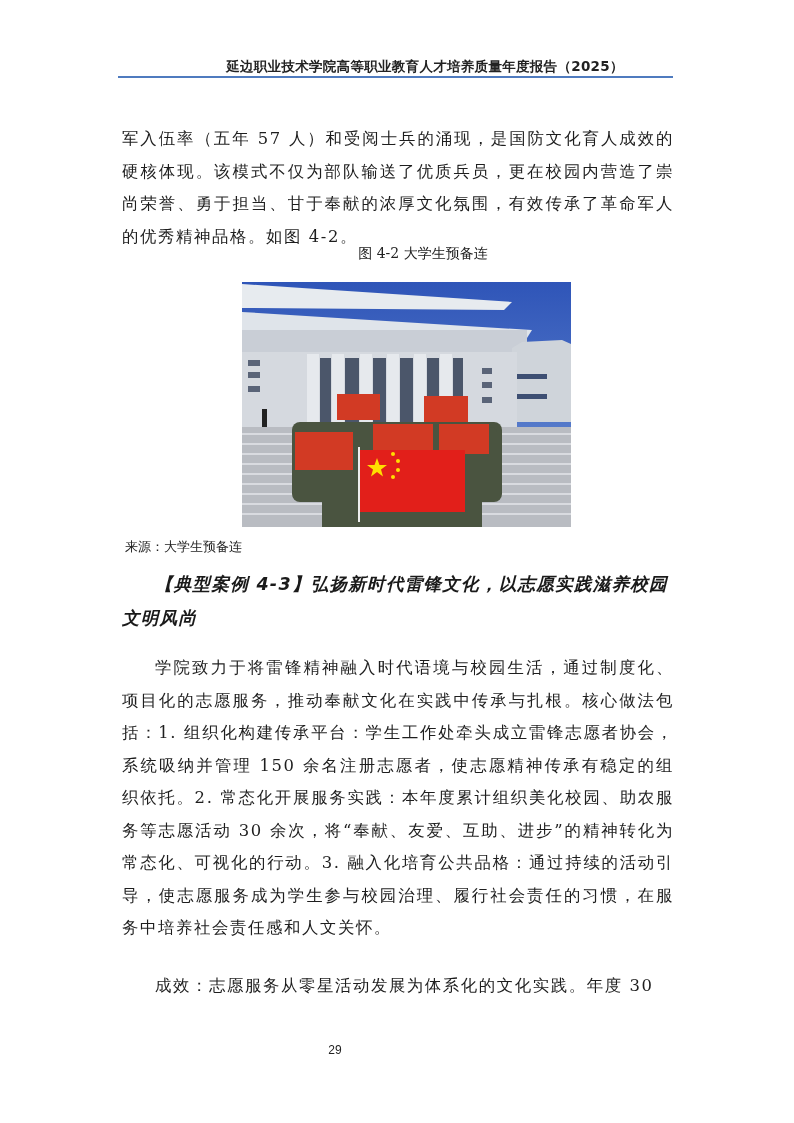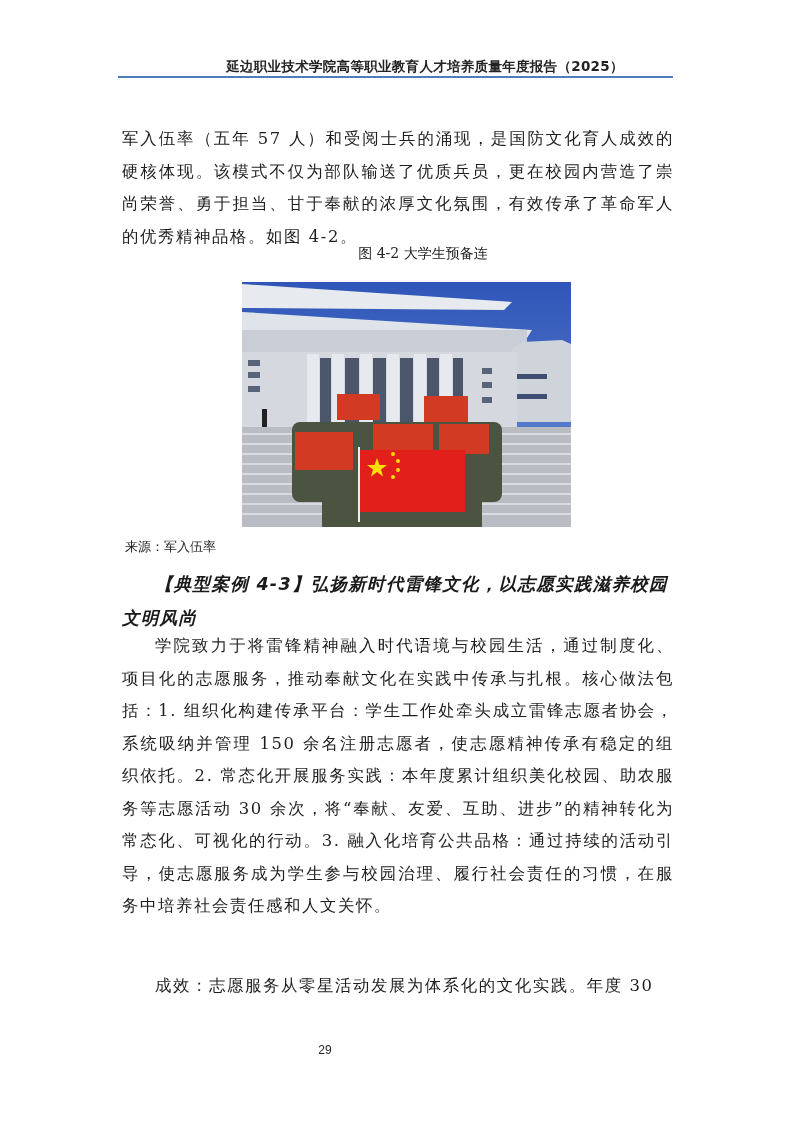--- a/index.html
+++ b/index.html
@@ -10,24 +10,24 @@
   .header-rule { position: absolute; left: 118px; width: 555px; top: 76px; height: 2px; background: #4f7bbf; }
   .para { position: absolute; left: 122px; width: 552px; font-size: 16.4px; line-height: 32.5px;
           text-align: justify; text-align-last: left; letter-spacing: 1.6px; color: #1e1e1e; }
   .p1 { top: 104px; margin-top: 19px; }
   .caption { position: absolute; left: 0; width: 794px; top: 245px; text-align: center; font-size: 14px; color: #222; padding-left: 26px; }
   .figure { position: absolute; left: 242px; top: 282px; width: 329px; height: 245px; overflow: hidden; background: #6a88c5; }
   .source { position: absolute; left: 125px; top: 538px; font-size: 13px; color: #222; }
   .case-title { position: absolute; left: 122px; width: 552px; top: 567px; font-size: 17.5px; line-height: 34px;
           font-weight: bold; letter-spacing: 1.3px; text-indent: 33px; color: #1a1a1a;
           font-family: "DejaVu Sans", "Liberation Sans", sans-serif; font-style: italic; }
-  .p2 { top: 630px; text-indent: 33px; }
+  .p2 { top: 652px; text-indent: 33px; }
   .p3 { top: 970px; text-indent: 33px; }
   .page-num { position: absolute; left: 0; width: 650px; top: 1043px; text-align: center;
-          font-family: "Liberation Sans", sans-serif; font-size: 12px; color: #222; }
+          font-family: "Liberation Sans", sans-serif; font-size: 12px; color: #222; padding-left: 10px; }
 </style>
 </head>
 <body>
 
 <div class="header-title">延边职业技术学院高等职业教育人才培养质量年度报告（2025）</div>
 <div class="header-rule"></div>
 
 <div class="para p1">军入伍率（五年 57 人）和受阅士兵的涌现，是国防文化育人成效的硬核体现。该模式不仅为部队输送了优质兵员，更在校园内营造了崇尚荣誉、勇于担当、甘于奉献的浓厚文化氛围，有效传承了革命军人的优秀精神品格。如图 4-2。</div>
 
 <div class="caption">图 4-2 大学生预备连</div>
@@ -110,21 +110,21 @@
     <rect x="118" y="168" width="105" height="62" fill="#e21f1a"></rect>
     <line x1="117" y1="165" x2="117" y2="240" stroke="#eee" stroke-width="2"></line>
     <polygon points="135,176 137.5,183 145,183 139,187.5 141,194.5 135,190 129,194.5 131,187.5 125,183 132.5,183" fill="#ffde00"></polygon>
     <circle cx="151" cy="172" r="2" fill="#ffde00"></circle>
     <circle cx="156" cy="179" r="2" fill="#ffde00"></circle>
     <circle cx="156" cy="188" r="2" fill="#ffde00"></circle>
     <circle cx="151" cy="195" r="2" fill="#ffde00"></circle>
   </svg>
 </div>
 
-<div class="source">来源：军入伍率</div>
+<div class="source">来源：大学生预备连</div>
 
 <div class="case-title">【典型案例 4-3】弘扬新时代雷锋文化，以志愿实践滋养校园文明风尚</div>
 
 <div class="para p2">学院致力于将雷锋精神融入时代语境与校园生活，通过制度化、项目化的志愿服务，推动奉献文化在实践中传承与扎根。核心做法包括：1. 组织化构建传承平台：学生工作处牵头成立雷锋志愿者协会，系统吸纳并管理 150 余名注册志愿者，使志愿精神传承有稳定的组织依托。2. 常态化开展服务实践：本年度累计组织美化校园、助农服务等志愿活动 30 余次，将“奉献、友爱、互助、进步”的精神转化为常态化、可视化的行动。3. 融入化培育公共品格：通过持续的活动引导，使志愿服务成为学生参与校园治理、履行社会责任的习惯，在服务中培养社会责任感和人文关怀。</div>
 
 <div class="para p3">成效：志愿服务从零星活动发展为体系化的文化实践。年度 30</div>
 
 <div class="page-num">29</div>
 
 </body></html>

